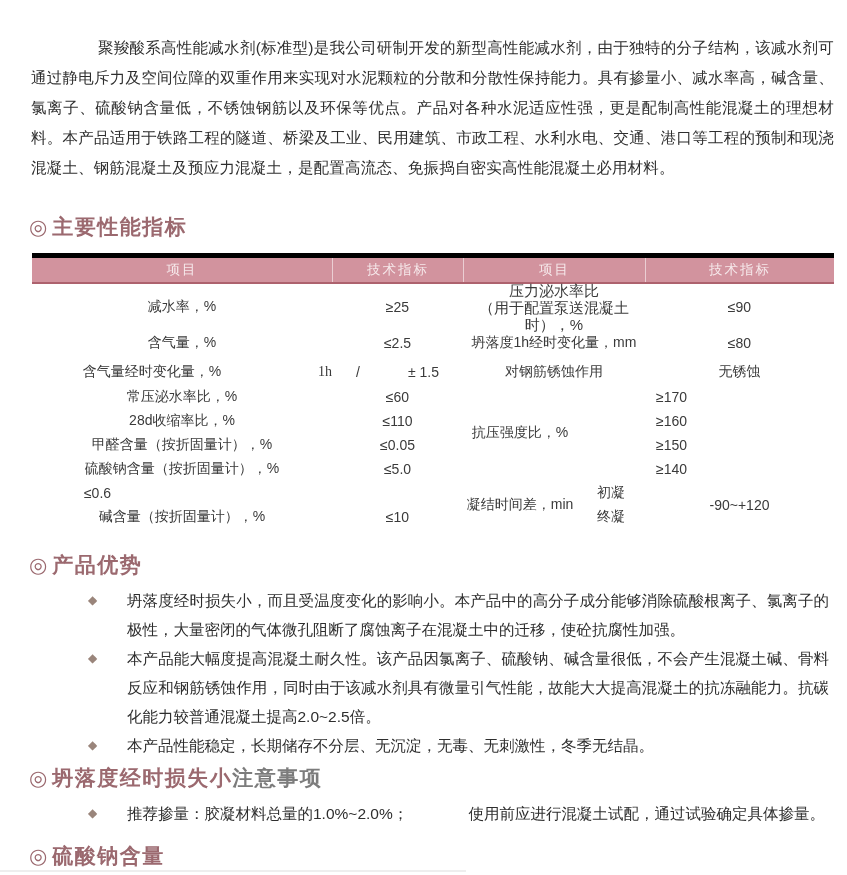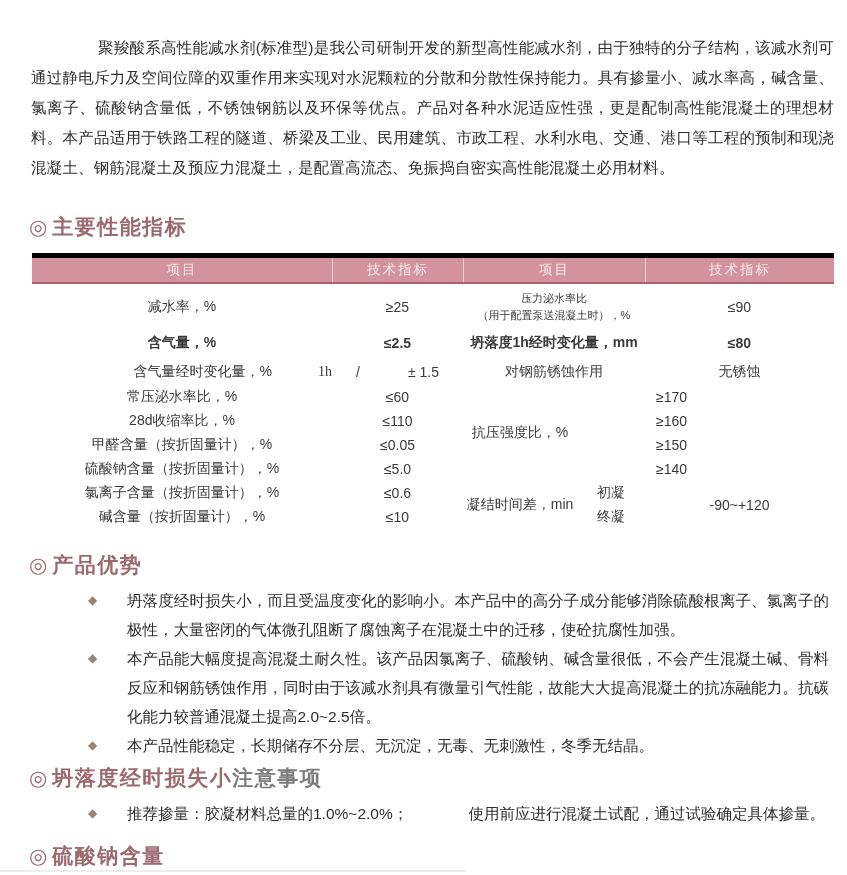--- a/index.html
+++ b/index.html
@@ -45,32 +45,32 @@
     border-left:1px solid rgba(255,255,255,.55);
   }
   .th:first-child{border-left:none;}
 
   .tbody{display:flex;font-size:14px;color:#3a3a3a;padding-top:2px;}
   .half{display:flex;flex-direction:column;}
   .left-half{width:431px;}
   .right-half{width:371px;}
 
   .lrow,.rrow{display:flex;align-items:center;}
-  .h42{height:42px;}.h30{height:30px;font-weight:bold;}.h27{height:27px;}.h24{height:24px;}
+  .h42{height:42px;}.h30{height:30px;}.h27{height:27px;}.h24{height:24px;}
   .ci{width:300px;text-align:center;}
   .cv{width:131px;text-align:center;}
   .ci3{width:182px;text-align:center;}
   .cv4{width:189px;text-align:center;}
 
   .ci.split{display:flex;align-items:center;}
-  .ci.split .lab{width:240px;text-align:right;}
+  .ci.split .lab{width:240px;text-align:center;}
   .ci.split .sub{flex:1;text-align:right;font-family:Liberation Serif, serif;}
   .cv.split{display:flex;align-items:center;justify-content:space-around;}
 
-  .two-line{font-size:11px;line-height:17px;}
+  .two-line{font-size:15px;line-height:17px;}
 
   .rgroup{display:flex;}
   .rgroup .glabel{width:114px;display:flex;align-items:center;justify-content:center;text-align:center;}
   .rgroup .gsubs{width:68px;display:flex;flex-direction:column;}
   .rgroup .gsubs span,.rgroup .gvals span{height:24px;display:flex;align-items:center;justify-content:center;}
   .rgroup .gvals{width:189px;display:flex;flex-direction:column;}
   .rgroup .gval-single{width:189px;display:flex;align-items:center;justify-content:center;}
 
   
   .blist{margin:7px 18px 0 88px;}
@@ -132,21 +132,20 @@
         </div>
         <div class="lrow h24">
           <div class="ci">甲醛含量（按折固量计），%</div>
           <div class="cv">≤0.05</div>
         </div>
         <div class="lrow h24">
           <div class="ci">硫酸钠含量（按折固量计），%</div>
           <div class="cv">≤5.0</div>
         </div>
         <div class="lrow h24">
-          <div class="ci">氯离子含量（按折固量计），%</div>
           <div class="cv">≤0.6</div>
         </div>
         <div class="lrow h24">
           <div class="ci">碱含量（按折固量计），%</div>
           <div class="cv">≤10</div>
         </div>
       </div>
 
       <div class="half right-half">
         <div class="rrow h42">

